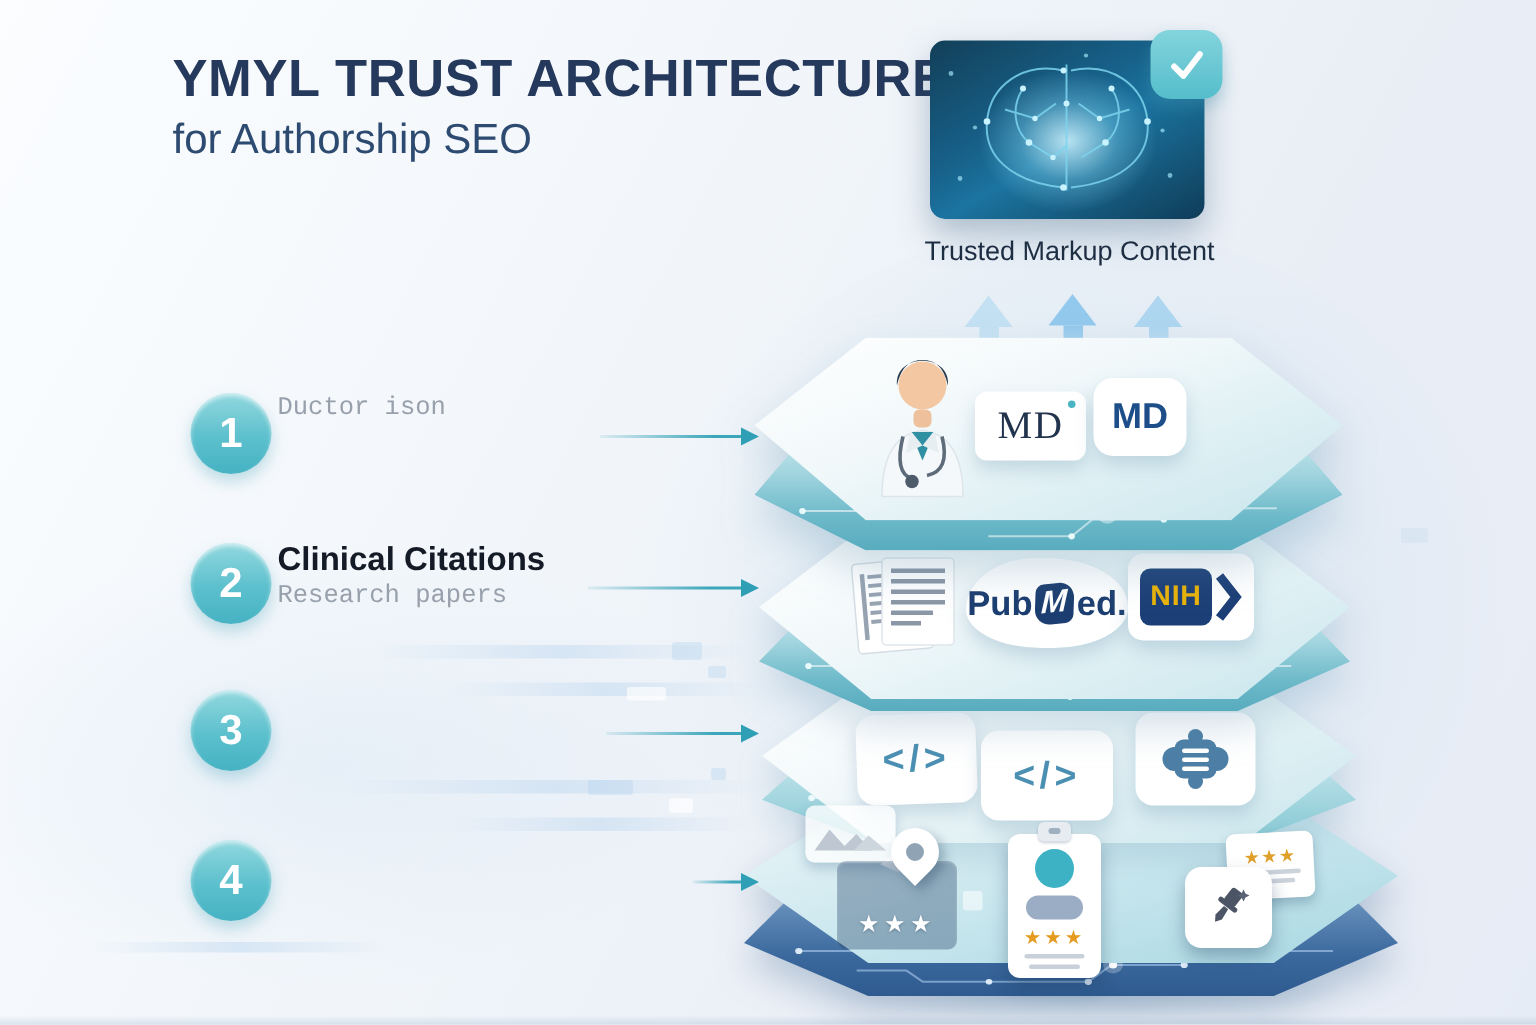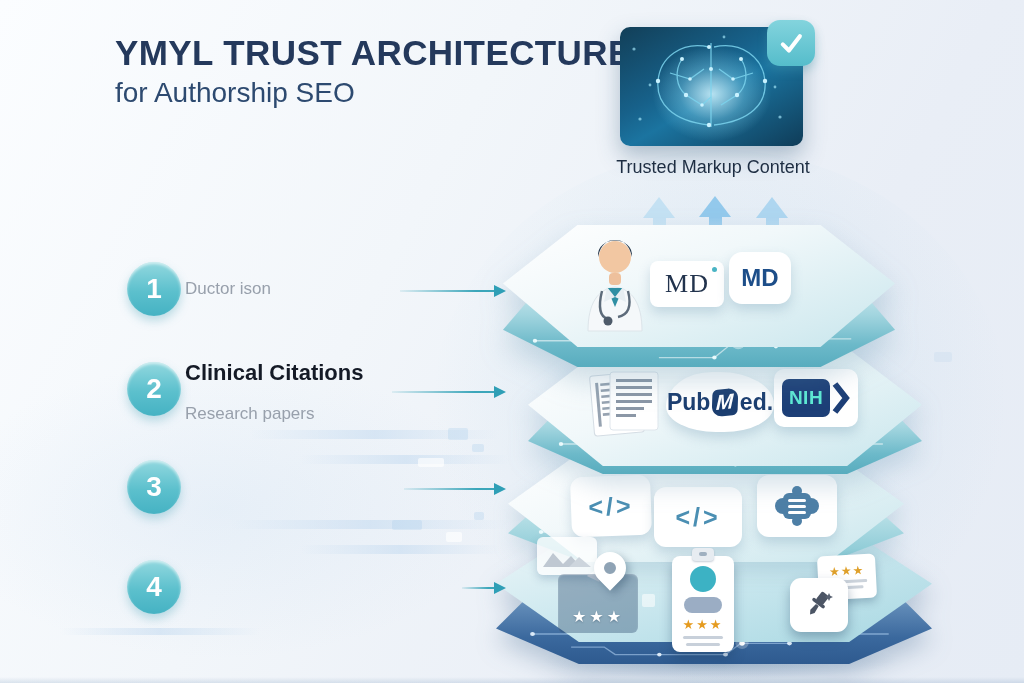--- a/index.html
+++ b/index.html
@@ -50,41 +50,41 @@
     background:linear-gradient(180deg,var(--c),rgba(255,255,255,0));}
 
   
   .list-item{position:absolute;left:127px;width:380px;}
   .num-badge{position:absolute;left:0;top:2px;width:54px;height:54px;border-radius:50%;
     background:linear-gradient(180deg,#92d8df 0%,#5cc0cd 55%,#45b2c3 100%);
     box-shadow:0 5px 10px rgba(80,165,185,.35), inset 0 2px 3px rgba(255,255,255,.6);
     color:#ffffff;font-size:28px;font-weight:700;display:flex;align-items:center;justify-content:center;}
   .item-text{margin-left:58px;}
   .item-title{font-size:22px;font-weight:700;color:#141a26;line-height:1.15;}
-  .item-sub{font-size:17px;color:#98a0ac;margin-top:19px;}
+  .item-sub{font-size:17px;color:#98a0ac;margin-top:3px;font-family:Liberation Mono, monospace;}
 
   
   .connector{position:absolute;height:2px;z-index:50;
     background:linear-gradient(90deg,rgba(70,170,190,.12),#3ba6ba 80%);}
   .connector::after{content:'';position:absolute;right:-11px;top:-5px;width:0;height:0;
     border-left:12px solid #2f9fb6;border-top:6px solid transparent;border-bottom:6px solid transparent;}
 
   
   .layer{position:absolute;}
   .face{position:absolute;left:0;width:100%;}
   .face.top{clip-path:polygon(19% 0%,81% 0%,100% 48%,81% 100%,19% 100%,0% 48%);}
   .face.side{clip-path:polygon(19% 0%,81% 0%,100% 70%,81% 100%,19% 100%,0% 70%);}
   .t-light{background:linear-gradient(160deg,#ffffff 0%,#f1f8fa 40%,#d6ecf1 80%,#c6e5ec 100%);}
   .s-teal{background:linear-gradient(180deg,#d6edf2 30%,#a2d5df 58%,#6cb9c9 82%,#58acbe 100%);}
   .s-teal-light{background:linear-gradient(180deg,#dff1f4 30%,#b0dce4 58%,#83c6d2 100%);}
   .t-teal{background:linear-gradient(165deg,#eef7f9 0%,#c3e4ec 60%,#a8d8e2 100%);}
   .s-blue{background:linear-gradient(180deg,#a6c4de 25%,#5f89b6 52%,#3a689d 78%,#2e5a8f 100%);}
   .layer1{left:503px;top:225px;width:392px;height:200px;z-index:40;filter:drop-shadow(0 14px 14px rgba(90,140,170,.28));}
   .layer1 .top{top:0;height:122px;} .layer1 .side{top:18px;height:124px;}
-  .layer2{left:528px;top:348px;width:394px;height:180px;z-index:30;filter:drop-shadow(0 12px 12px rgba(90,140,170,.25));}
+  .layer2{left:506px;top:348px;width:394px;height:180px;z-index:30;filter:drop-shadow(0 12px 12px rgba(90,140,170,.25));}
   .layer2 .top{top:0;height:118px;} .layer2 .side{top:16px;height:110px;}
   .layer3{left:508px;top:450px;width:396px;height:170px;z-index:20;filter:drop-shadow(0 10px 10px rgba(90,140,170,.22));}
   .layer3 .top{top:0;height:112px;} .layer3 .side{top:16px;height:96px;}
   .layer4{left:496px;top:530px;width:436px;height:160px;z-index:10;filter:drop-shadow(0 12px 12px rgba(60,100,140,.30));}
   .layer4 .top{top:0;height:112px;} .layer4 .side{top:16px;height:118px;}
   .circuit{position:absolute;left:7%;bottom:2px;width:86%;height:56px;}
 
   
   .chip{position:absolute;background:#ffffff;border-radius:10px;
     box-shadow:0 6px 12px rgba(110,150,175,.30);display:flex;align-items:center;justify-content:center;}
@@ -98,21 +98,21 @@
   .doctor{position:absolute;left:79px;top:2px;width:66px;height:106px;}
 
   
   .doc-icon{position:absolute;left:56px;top:18px;width:76px;height:74px;}
   .pubmed{left:138px;top:24px;width:108px;height:60px;border-radius:46% 54% 50% 50% / 62% 58% 48% 46%;
     font-size:23px;font-weight:600;color:#1c3e70;gap:1px;}
   .pubmed .swoosh{display:inline-block;background:#1c3e70;color:#fff;font-style:italic;
     padding:1px 4px 2px 4px;border-radius:5px 11px 5px 11px;transform:rotate(-6deg) skewX(-8deg);
     font-size:21px;margin:0 1px;}
   .nih-card{left:246px;top:21px;width:84px;height:58px;border-radius:10px;gap:2px;}
-  .nih-box{background:#1d3f77;color:#5eead4;font-weight:700;font-size:19px;letter-spacing:.5px;
+  .nih-box{background:#1d3f77;color:#eab308;font-weight:700;font-size:19px;letter-spacing:.5px;
     border-radius:7px;padding:8px 7px;}
 
   
   .code-card{border-radius:12px;font-size:25px;font-weight:700;color:#4b8fb3;letter-spacing:3px;}
   .code1{left:63px;top:26px;width:80px;height:60px;transform:rotate(-2deg);}
   .code2{left:146px;top:37px;width:88px;height:60px;}
   .schema-card{left:249px;top:25px;width:80px;height:62px;border-radius:12px;}
 
   
   .l4-icons{position:absolute;left:496px;top:530px;width:436px;height:150px;z-index:25;}

